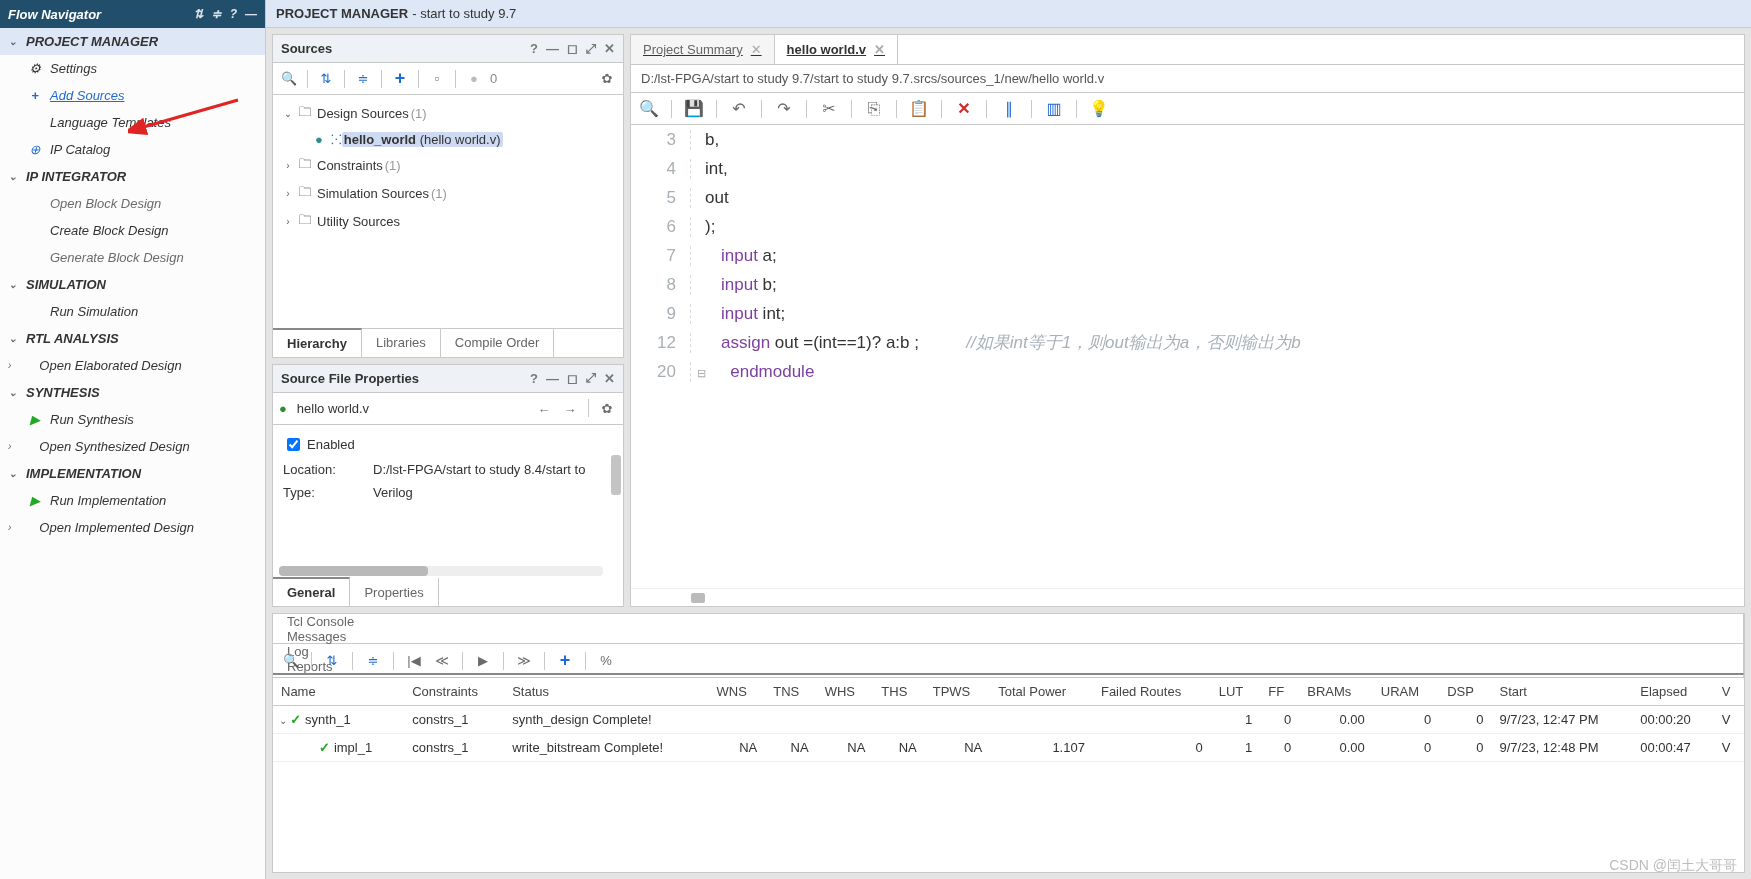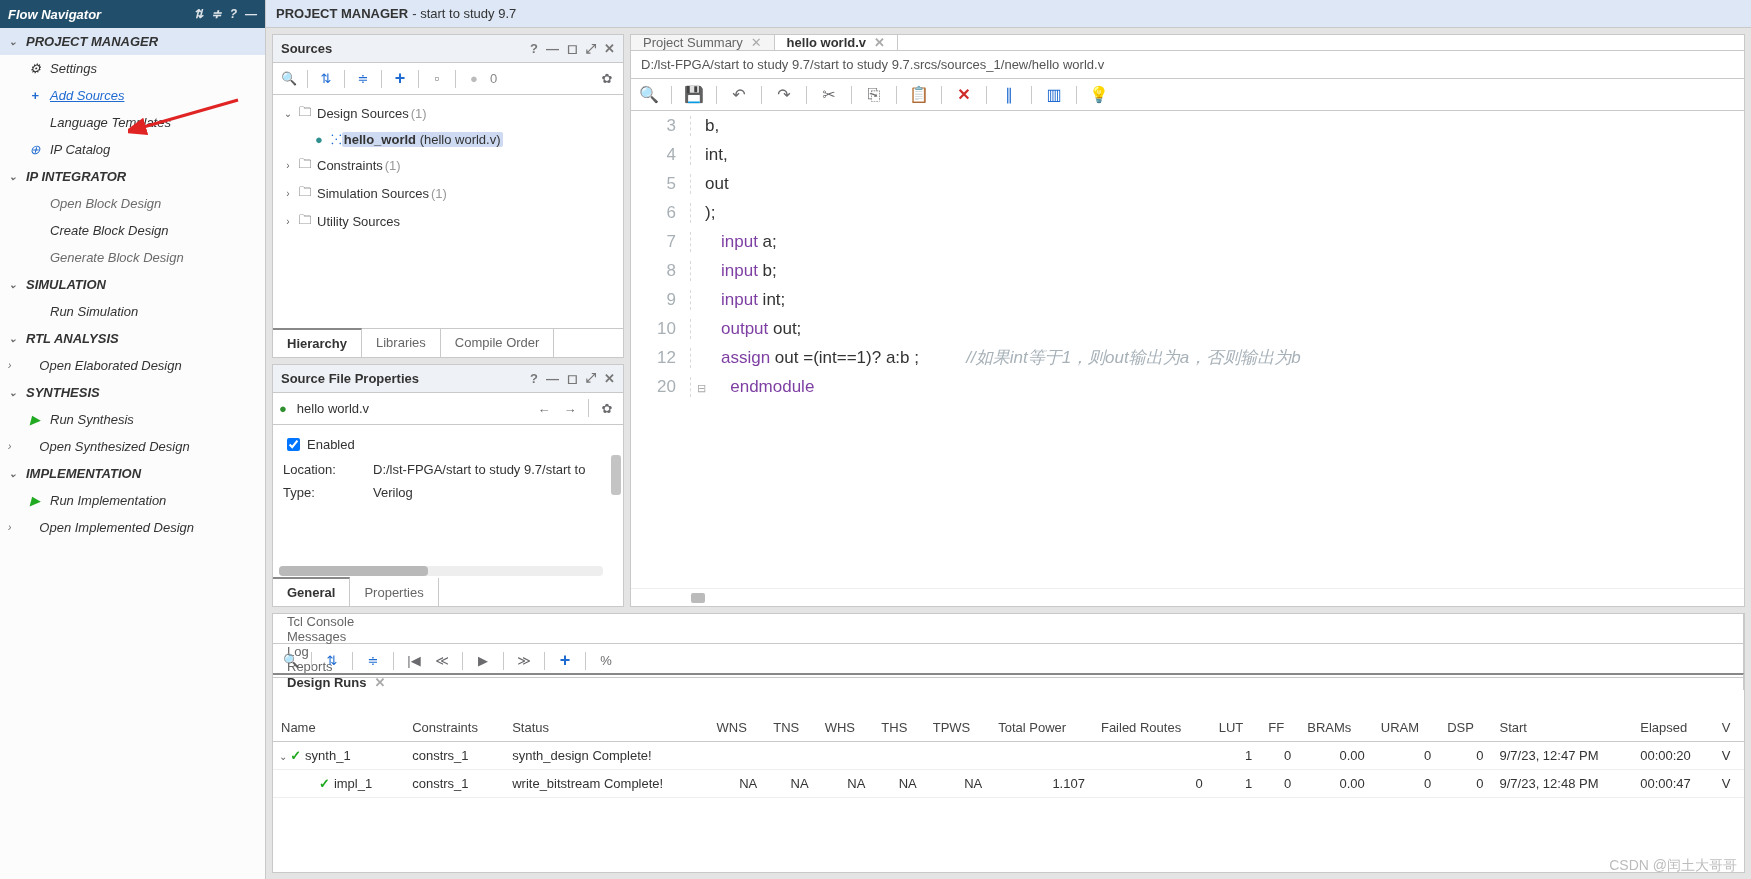--- a/index.html
+++ b/index.html
@@ -64,21 +64,21 @@
   .ptab.active { background:#fff; font-weight:bold; color:#333; border-top:2px solid #888; margin-top:-1px; }
 
   .prop-body { flex:1; overflow:auto; padding:6px 10px; position:relative; }
   .prop-row { display:flex; align-items:center; padding:4px 0; }
   .prop-row .k { width:90px; }
   .prop-row .v { flex:1; white-space:nowrap; overflow:hidden; text-overflow:ellipsis; }
 
   
   .editor-col { flex:1; display:flex; flex-direction:column; min-width:0; }
   .editor-panel { flex:1; border:1px solid var(--border-color); background:#fff; display:flex; flex-direction:column; min-height:0; }
-  .ed-tabs { height:16px; display:flex; border-bottom:1px solid var(--border-color); }
+  .ed-tabs { height:30px; display:flex; border-bottom:1px solid var(--border-color);text-decoration:underline; }
   .ed-tab { padding:0 12px; display:flex; align-items:center; gap:8px; border-right:1px solid var(--border-color); cursor:pointer; background:#f5f5f5; color:#666; }
   .ed-tab.active { background:#fff; font-weight:bold; color:#333; }
   .ed-tab .x { color:#aaa; cursor:pointer; }
   .ed-path { padding:6px 10px; border-bottom:1px solid var(--border-color); color:#555; }
   .ed-tb { height:32px; border-bottom:1px solid var(--border-color); display:flex; align-items:center; padding:0 8px; gap:10px; }
   .ed-tb .tb-ic { font-size:16px; }
   .code { flex:1; overflow:auto; font-family:Consolas,Menlo,monospace; font-size:17px; position:relative; }
   .code-line { display:flex; height:29px; align-items:center; }
   .gutter { width:60px; text-align:right; color:#a8b0b5; padding-right:14px; border-right:1px dashed #d9d9d9; }
   .ln { padding-left:14px; white-space:pre; }
@@ -88,21 +88,21 @@
   .code-hscroll { height:18px; border-top:1px solid #eee; display:flex; align-items:center; padding-left:60px; }
   .code-hscroll .thumb { width:14px; height:10px; background:#bbb; border-radius:2px; }
 
   
   .bottom-panel { height:260px; border:1px solid var(--border-color); background:#fff; margin:0 6px 6px 6px; display:flex; flex-direction:column; }
   .bp-tabs { height:30px; display:flex; border-bottom:1px solid var(--border-color); align-items:stretch;flex-direction:column; }
   .bp-tab { padding:0 14px; display:flex; align-items:center; border-right:1px solid var(--border-color); color:#666; cursor:pointer; }
   .bp-tab.active { font-weight:bold; color:#333; border-top:2px solid #888; margin-top:-1px; background:#fff; }
   .bp-tab .x { margin-left:8px; color:#aaa; }
   .bp-tb { height:34px; border-bottom:1px solid var(--border-color); display:flex; align-items:center; padding:0 8px; gap:8px; }
-  .run-table { flex:1; overflow:auto;margin-top:36px; }
+  .run-table { flex:1; overflow:auto; }
   table { border-collapse:collapse; width:100%; font-size:13px; }
   th,td { text-align:left; padding:6px 8px; border-bottom:1px solid #eee; white-space:nowrap; }
   th { background:#fff; font-weight:normal; color:#444; border-bottom:1px solid var(--border-color); }
   td.num { text-align:right; }
   .chk { color:var(--green); font-weight:bold; margin-right:4px; }
 
   
   .arrow { position:absolute; pointer-events:none; }
 
   
@@ -302,21 +302,21 @@
               <span class="tb-ic">✿</span>
             </div>
             <div class="prop-body">
               <div class="prop-row">
                 <input type="checkbox" checked="" style="">
                 <span style="margin-left:4px">Enabled</span>
               </div>
               <div id="prop-rows">
                   <div class="prop-row">
                     <span class="k">Location:</span>
-                    <span class="v">D:/lst-FPGA/start to study 9.7/start to</span>
+                    <span class="v">D:/lst-FPGA/start to study 8.4/start to</span>
                   </div>
                   <div class="prop-row">
                     <span class="k">Type:</span>
                     <span class="v">Verilog</span>
                   </div>
                 </div>
               <div class="vscroll"></div>
               <div style="position:absolute; left:6px; right:20px; bottom:2px; height:10px; background:#eee; border-radius:4px;">
                 <div style="width:46%; height:100%; background:#b9b9b9; border-radius:4px;"></div>
               </div>
@@ -385,24 +385,20 @@
                   <div class="gutter">7</div>
                   <div class="ln"><span class="kw">input</span> a;</div>
                 </div>
                 <div class="code-line">
                   <div class="gutter">8</div>
                   <div class="ln"><span class="kw">input</span> b;</div>
                 </div>
                 <div class="code-line">
                   <div class="gutter">9</div>
                   <div class="ln"><span class="kw">input</span> int;</div>
-                </div>
-                <div class="code-line">
-                  <div class="gutter">10</div>
-                  <div class="ln"><span class="kw">output</span> out;</div>
                 </div>
                 <div class="code-line">
                   <div class="gutter">12</div>
                   <div class="ln"><span class="kw">assign</span> out =(int==1)? a:b ;          <span class="cmt">//如果int等于1，则out输出为a，否则输出为b</span></div>
                 </div>
                 <div class="code-line">
                   <div class="gutter">20</div>
                   <div class="ln"><span style="position:relative; left:-8px; color:#aaa; font-size:11px;">⊟</span><span class="kw">endmodule</span></div>
                 </div>
               </div>

